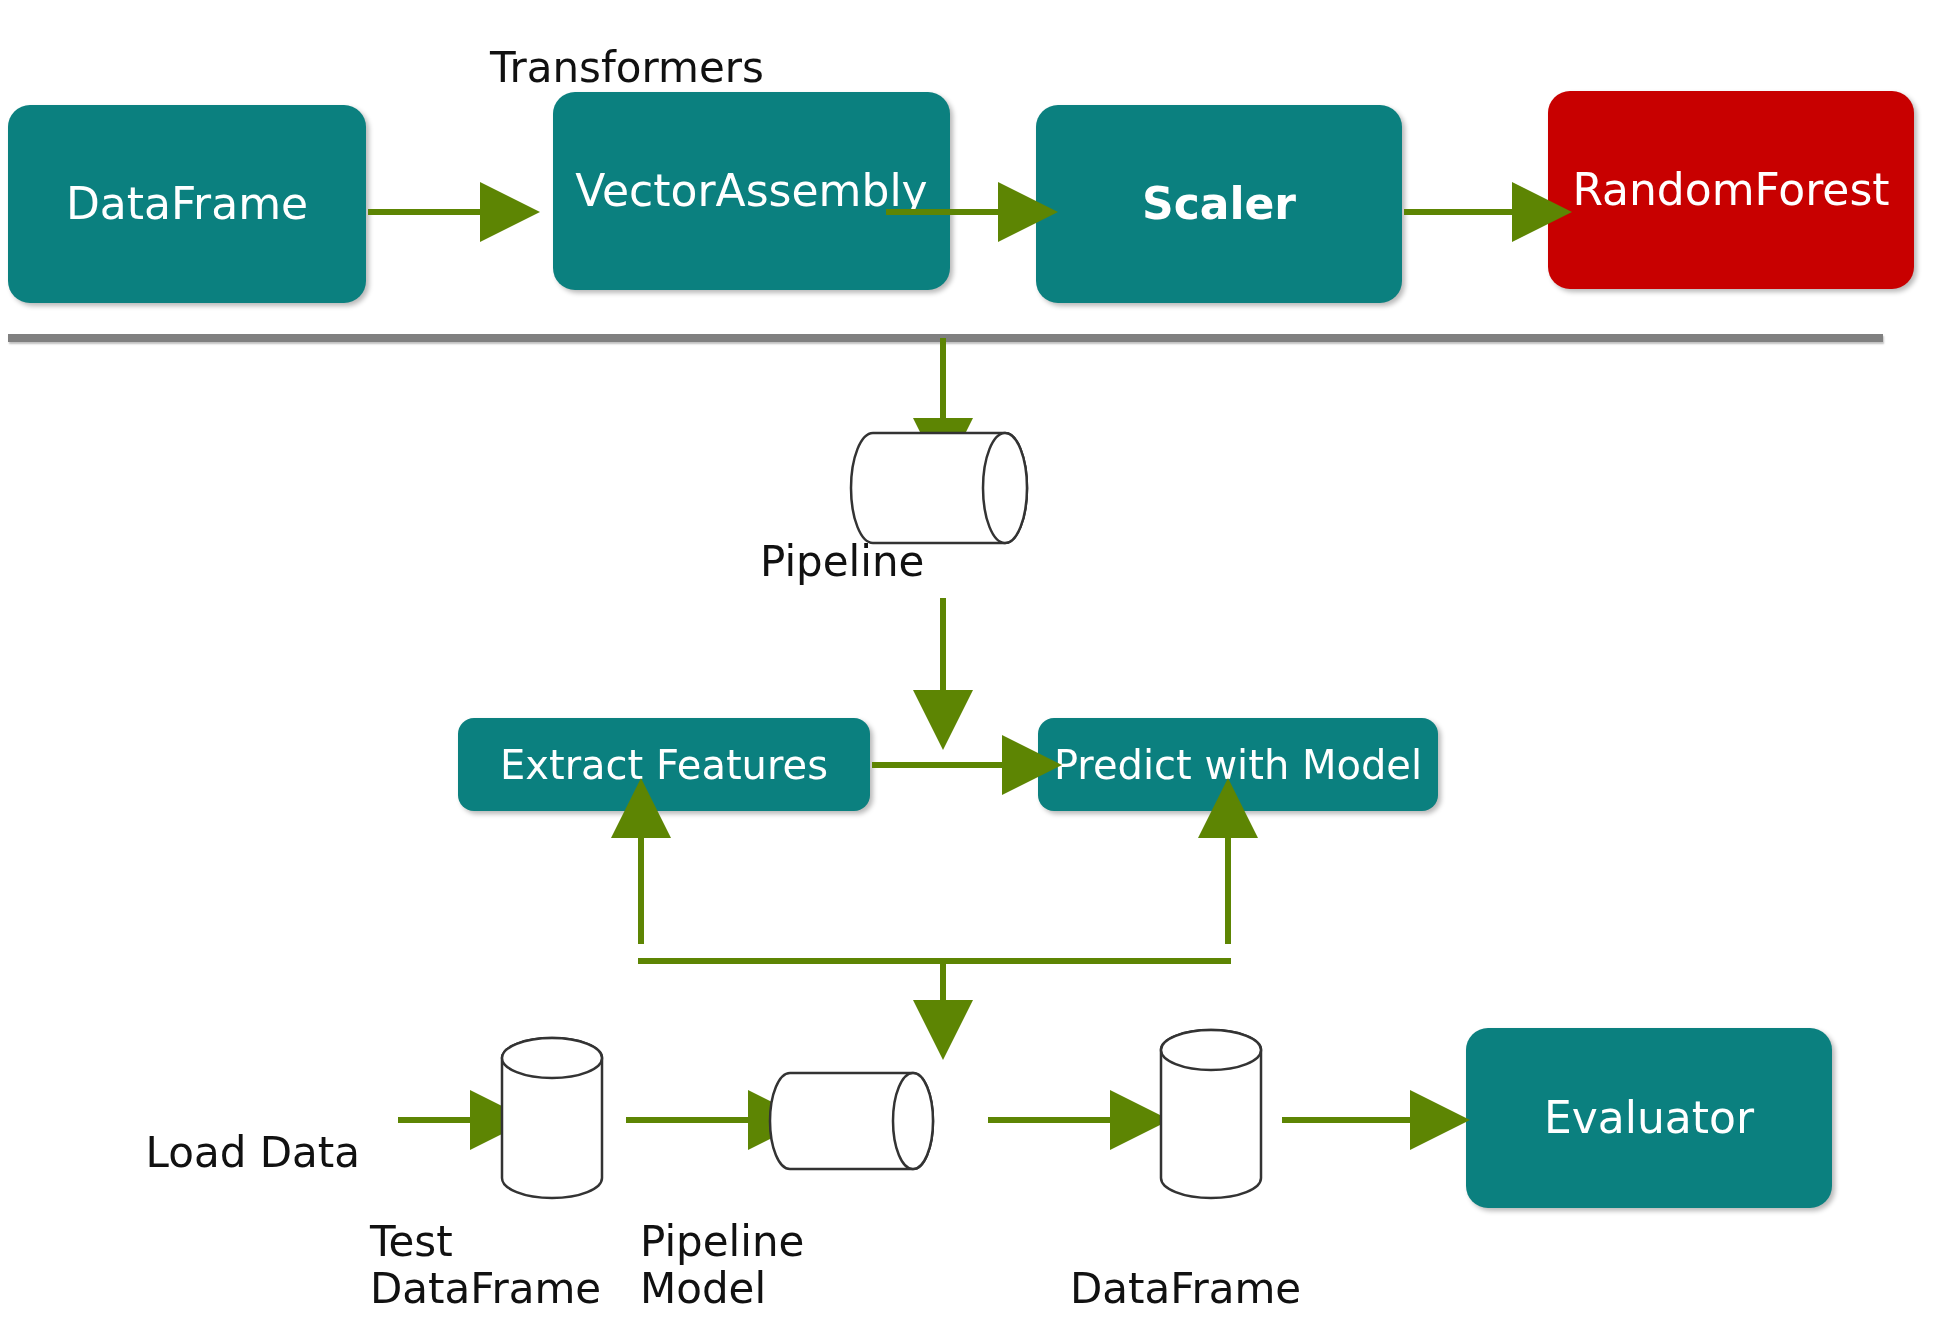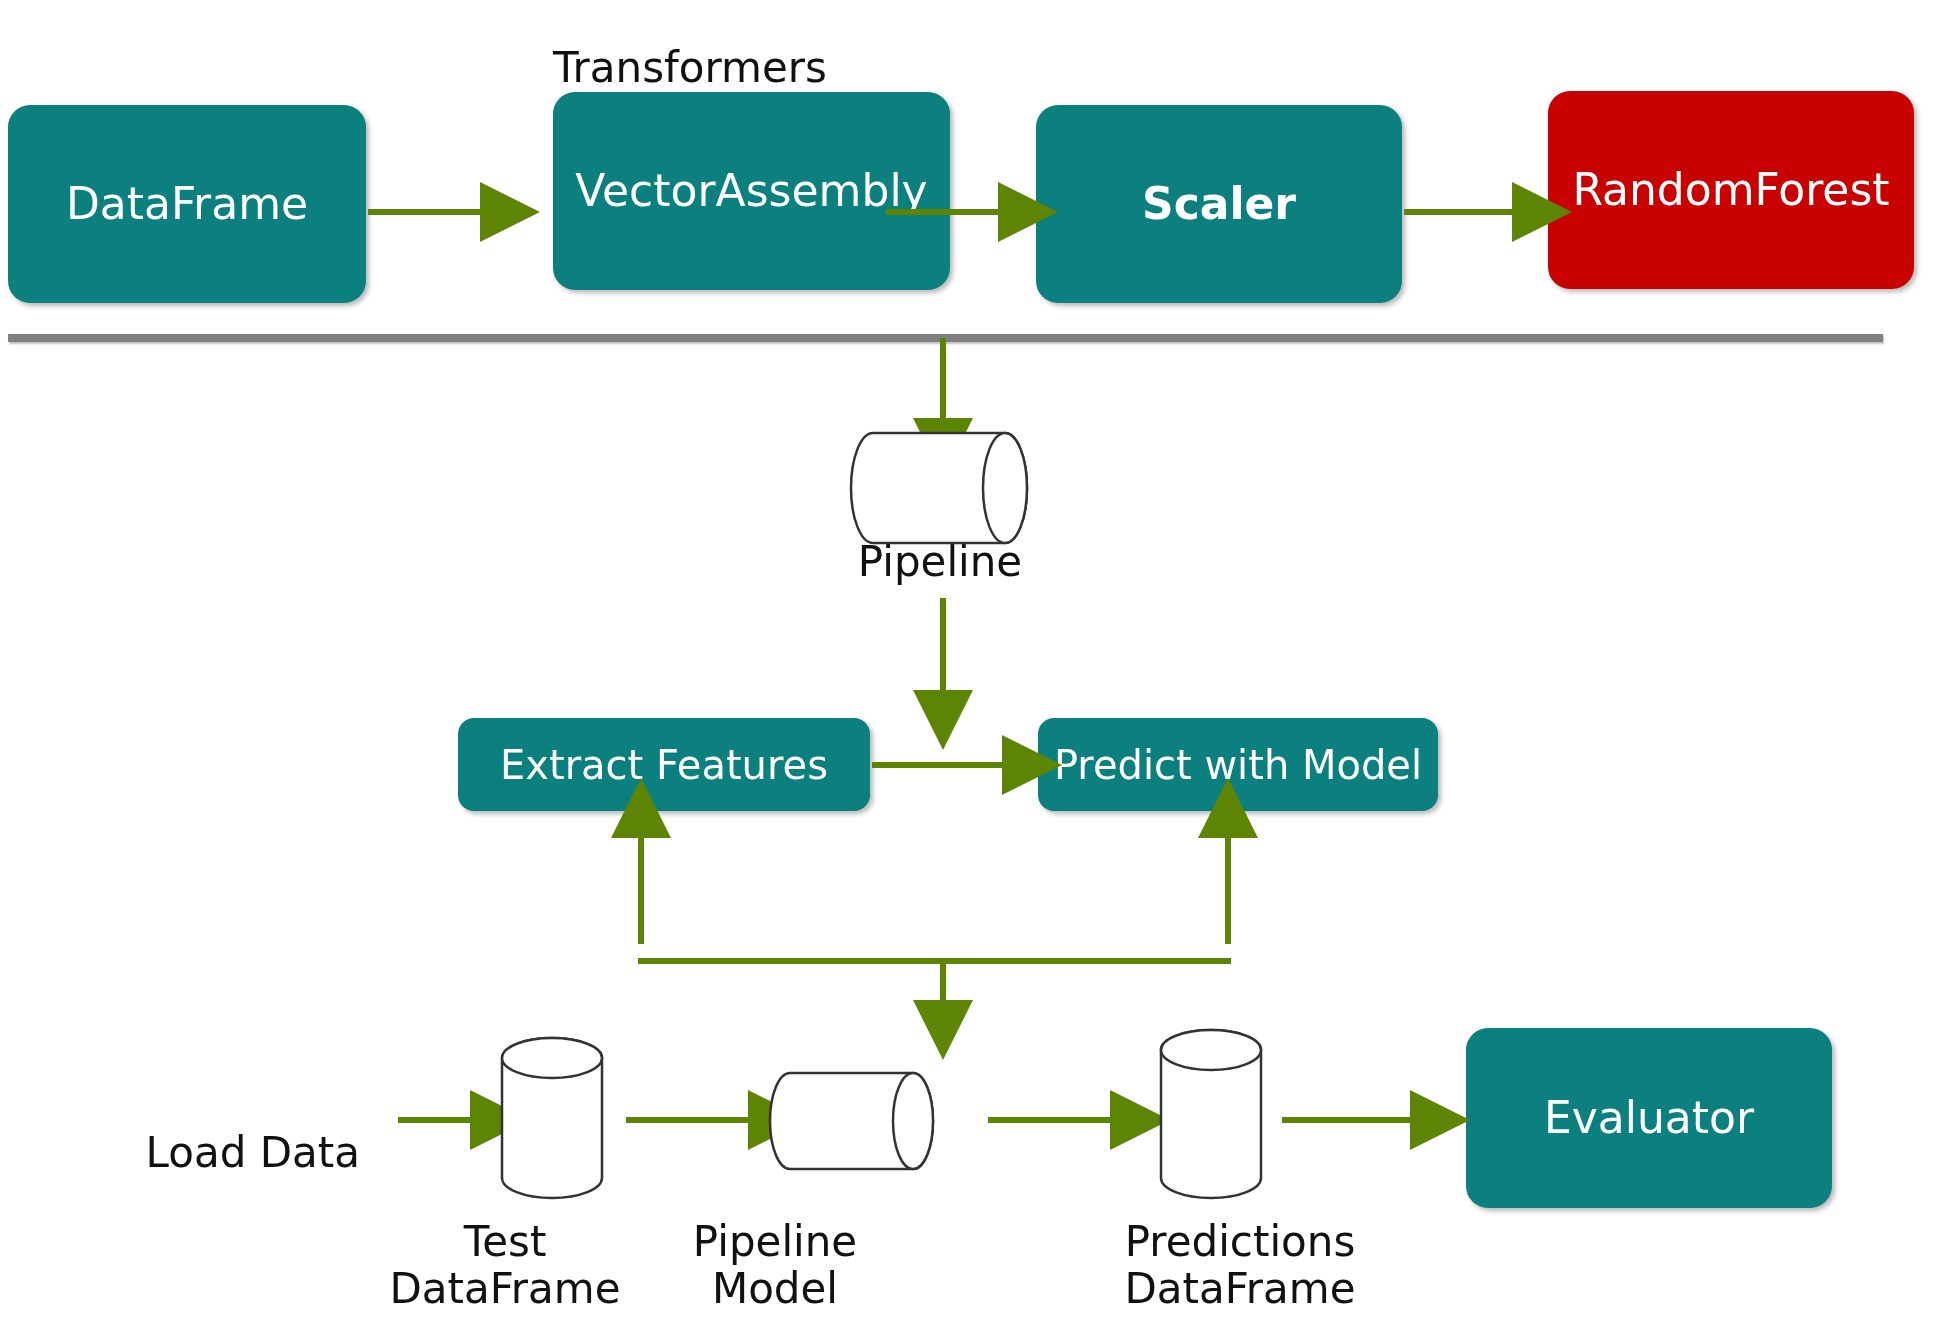--- a/index.html
+++ b/index.html
@@ -35,21 +35,20 @@
   .box-label {
     display: block;
     width: 100%;
     white-space: nowrap;
   }
 
   .plain-label {
     position: absolute;
     color: #111111;
     white-space: nowrap;
-    text-align: center;
     line-height: 1.12;
   }
   .plain-label.red-text { color: #c00000; }
 
   .sep-line {
     position: absolute;
     background: #808080;
     box-shadow: 1px 2px 2px rgba(0,0,0,0.25);
   }
 
@@ -104,21 +103,21 @@
     <span>Test</span><br>
     <span>DataFrame</span>
   </div>
 
   <div class="plain-label" style="left:640px; top:1218px; width:270px; font-size:42px;">
     <span>Pipeline</span><br>
     <span>Model</span>
   </div>
 
   <div class="plain-label" style="left:1070px; top:1218px; width:340px; font-size:42px;">
-    <span>Predictions</span><br>
+    <br>
     <span>DataFrame</span>
   </div>
 
   <div class="box teal" style="left:1466px; top:1028px; width:366px; height:180px; font-size:44px;">
     <span class="box-label">Evaluator</span>
   </div>
 
   <svg class="svg-layer" viewBox="0 0 1950 1330">
     <defs>
       <marker id="arrowR" markerWidth="10" markerHeight="10" refX="0" refY="5" orient="auto" markerUnits="strokeWidth">

